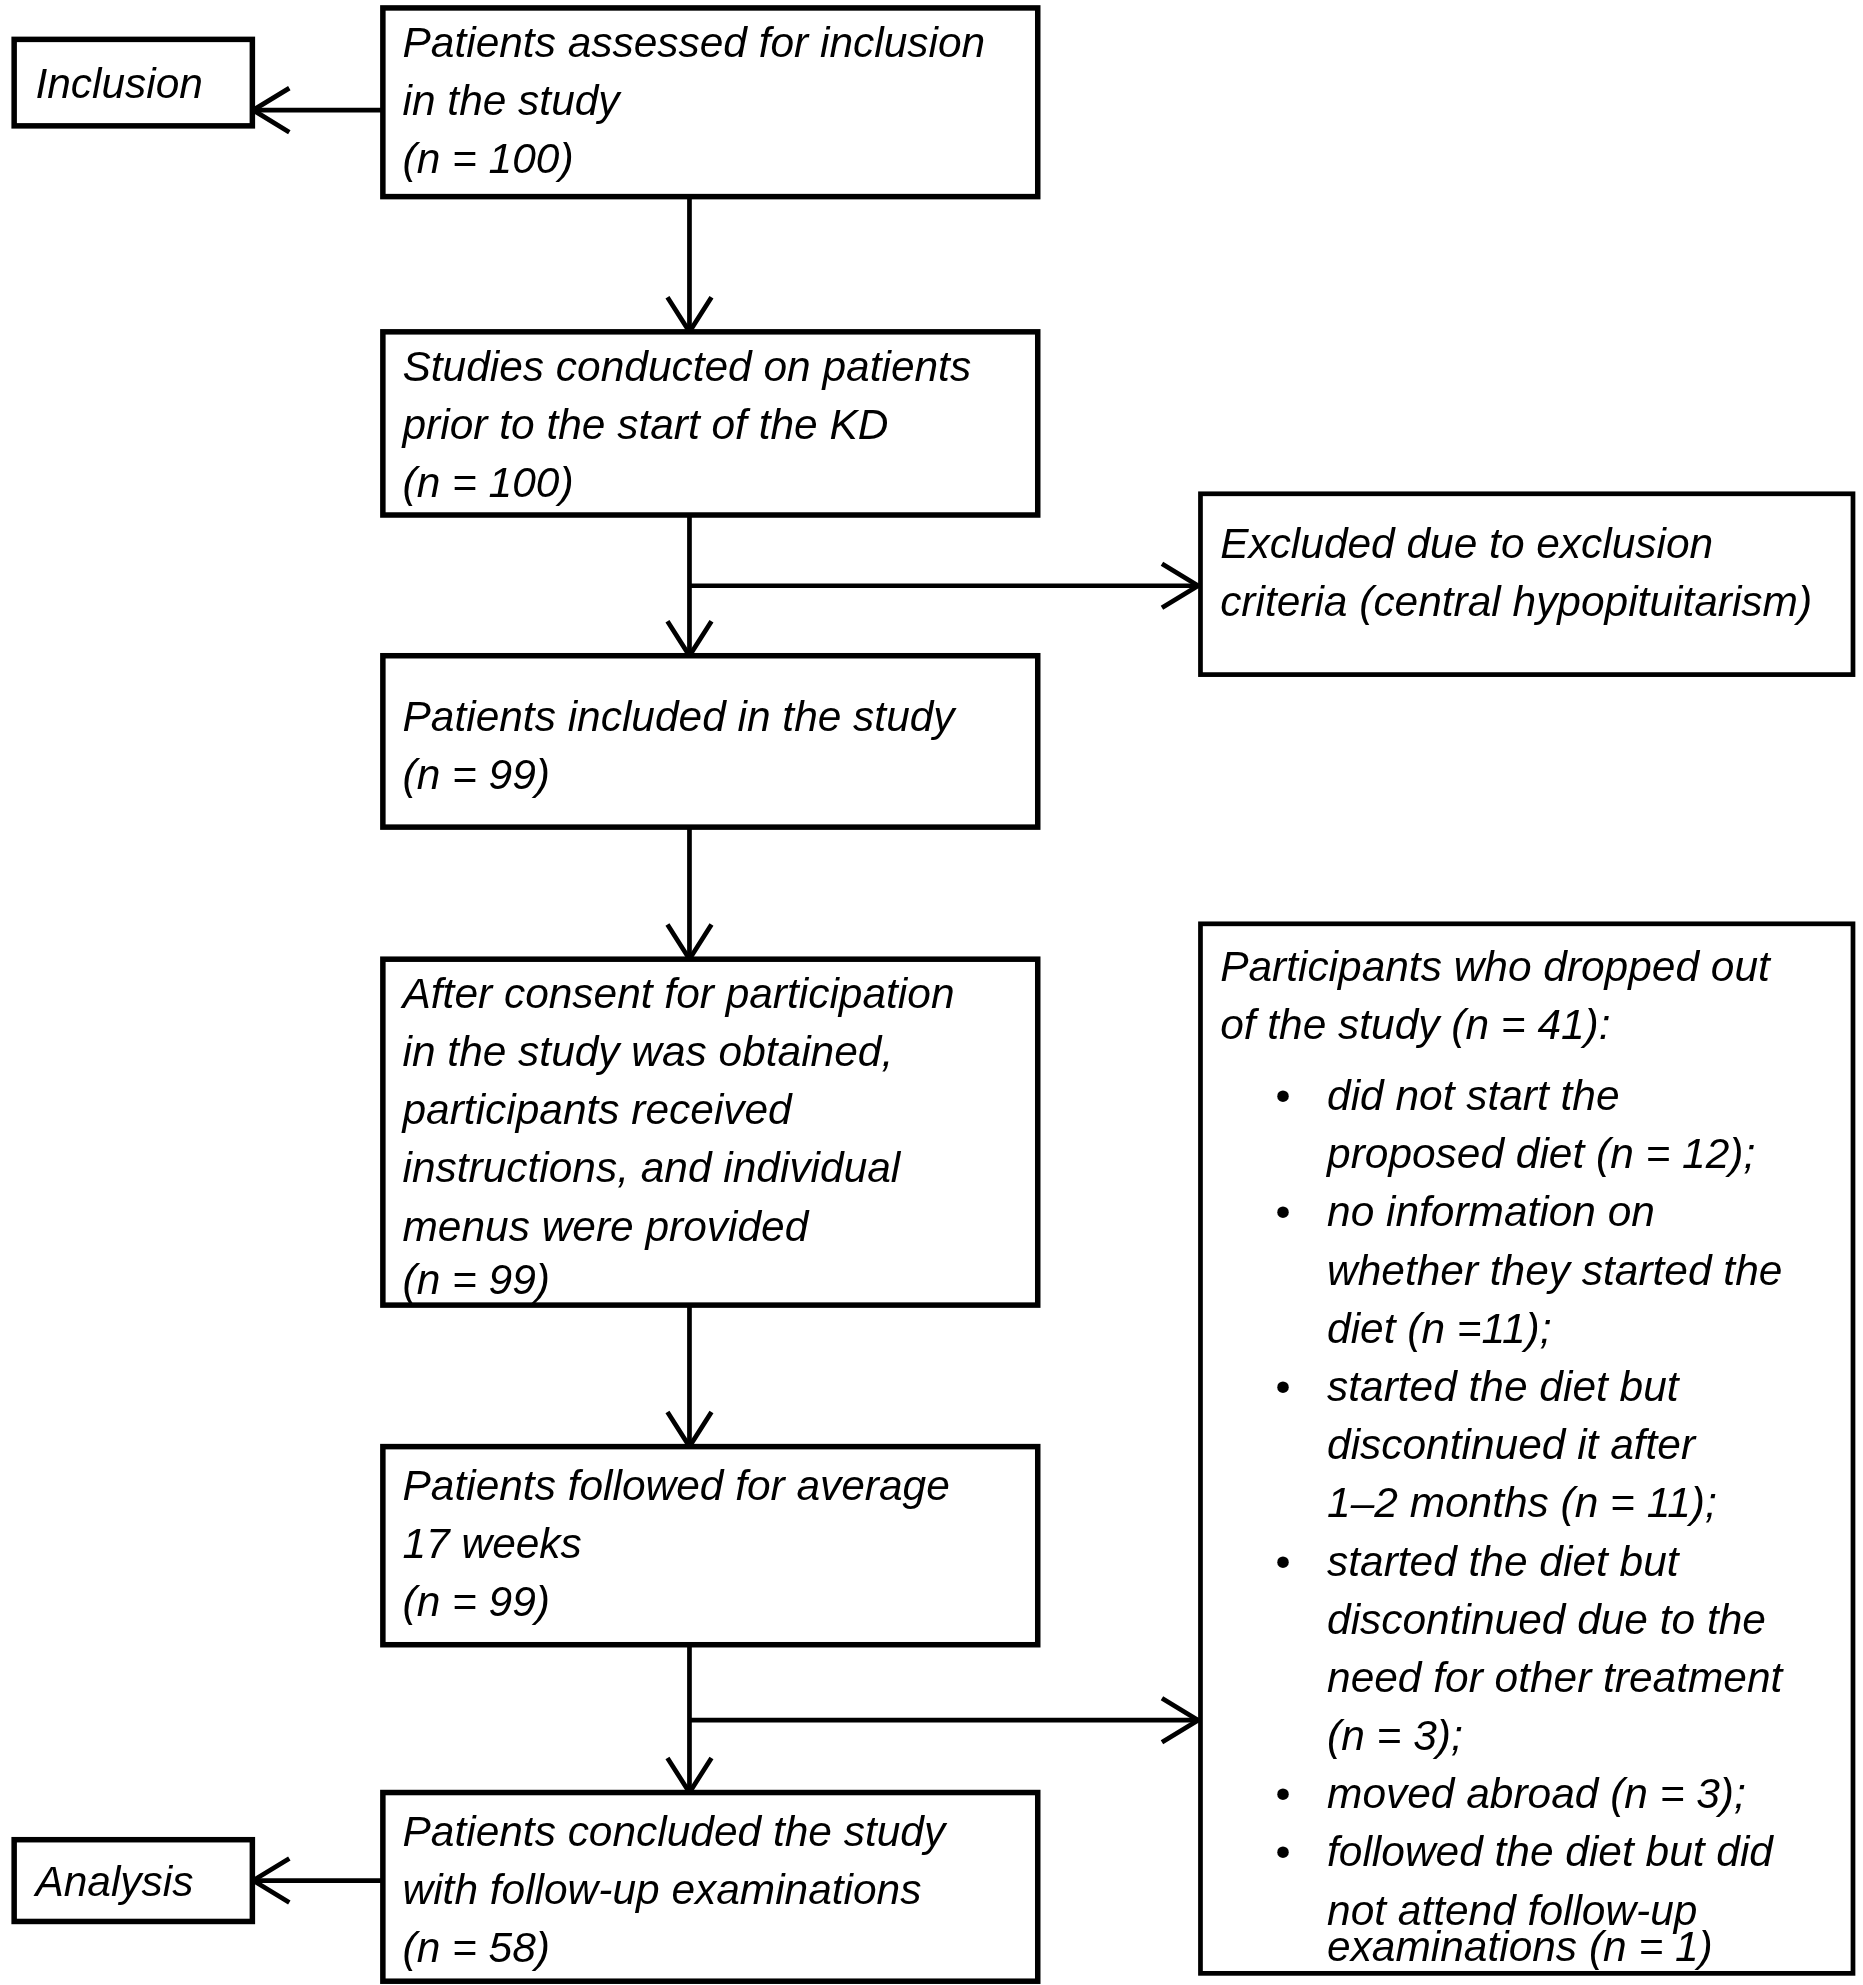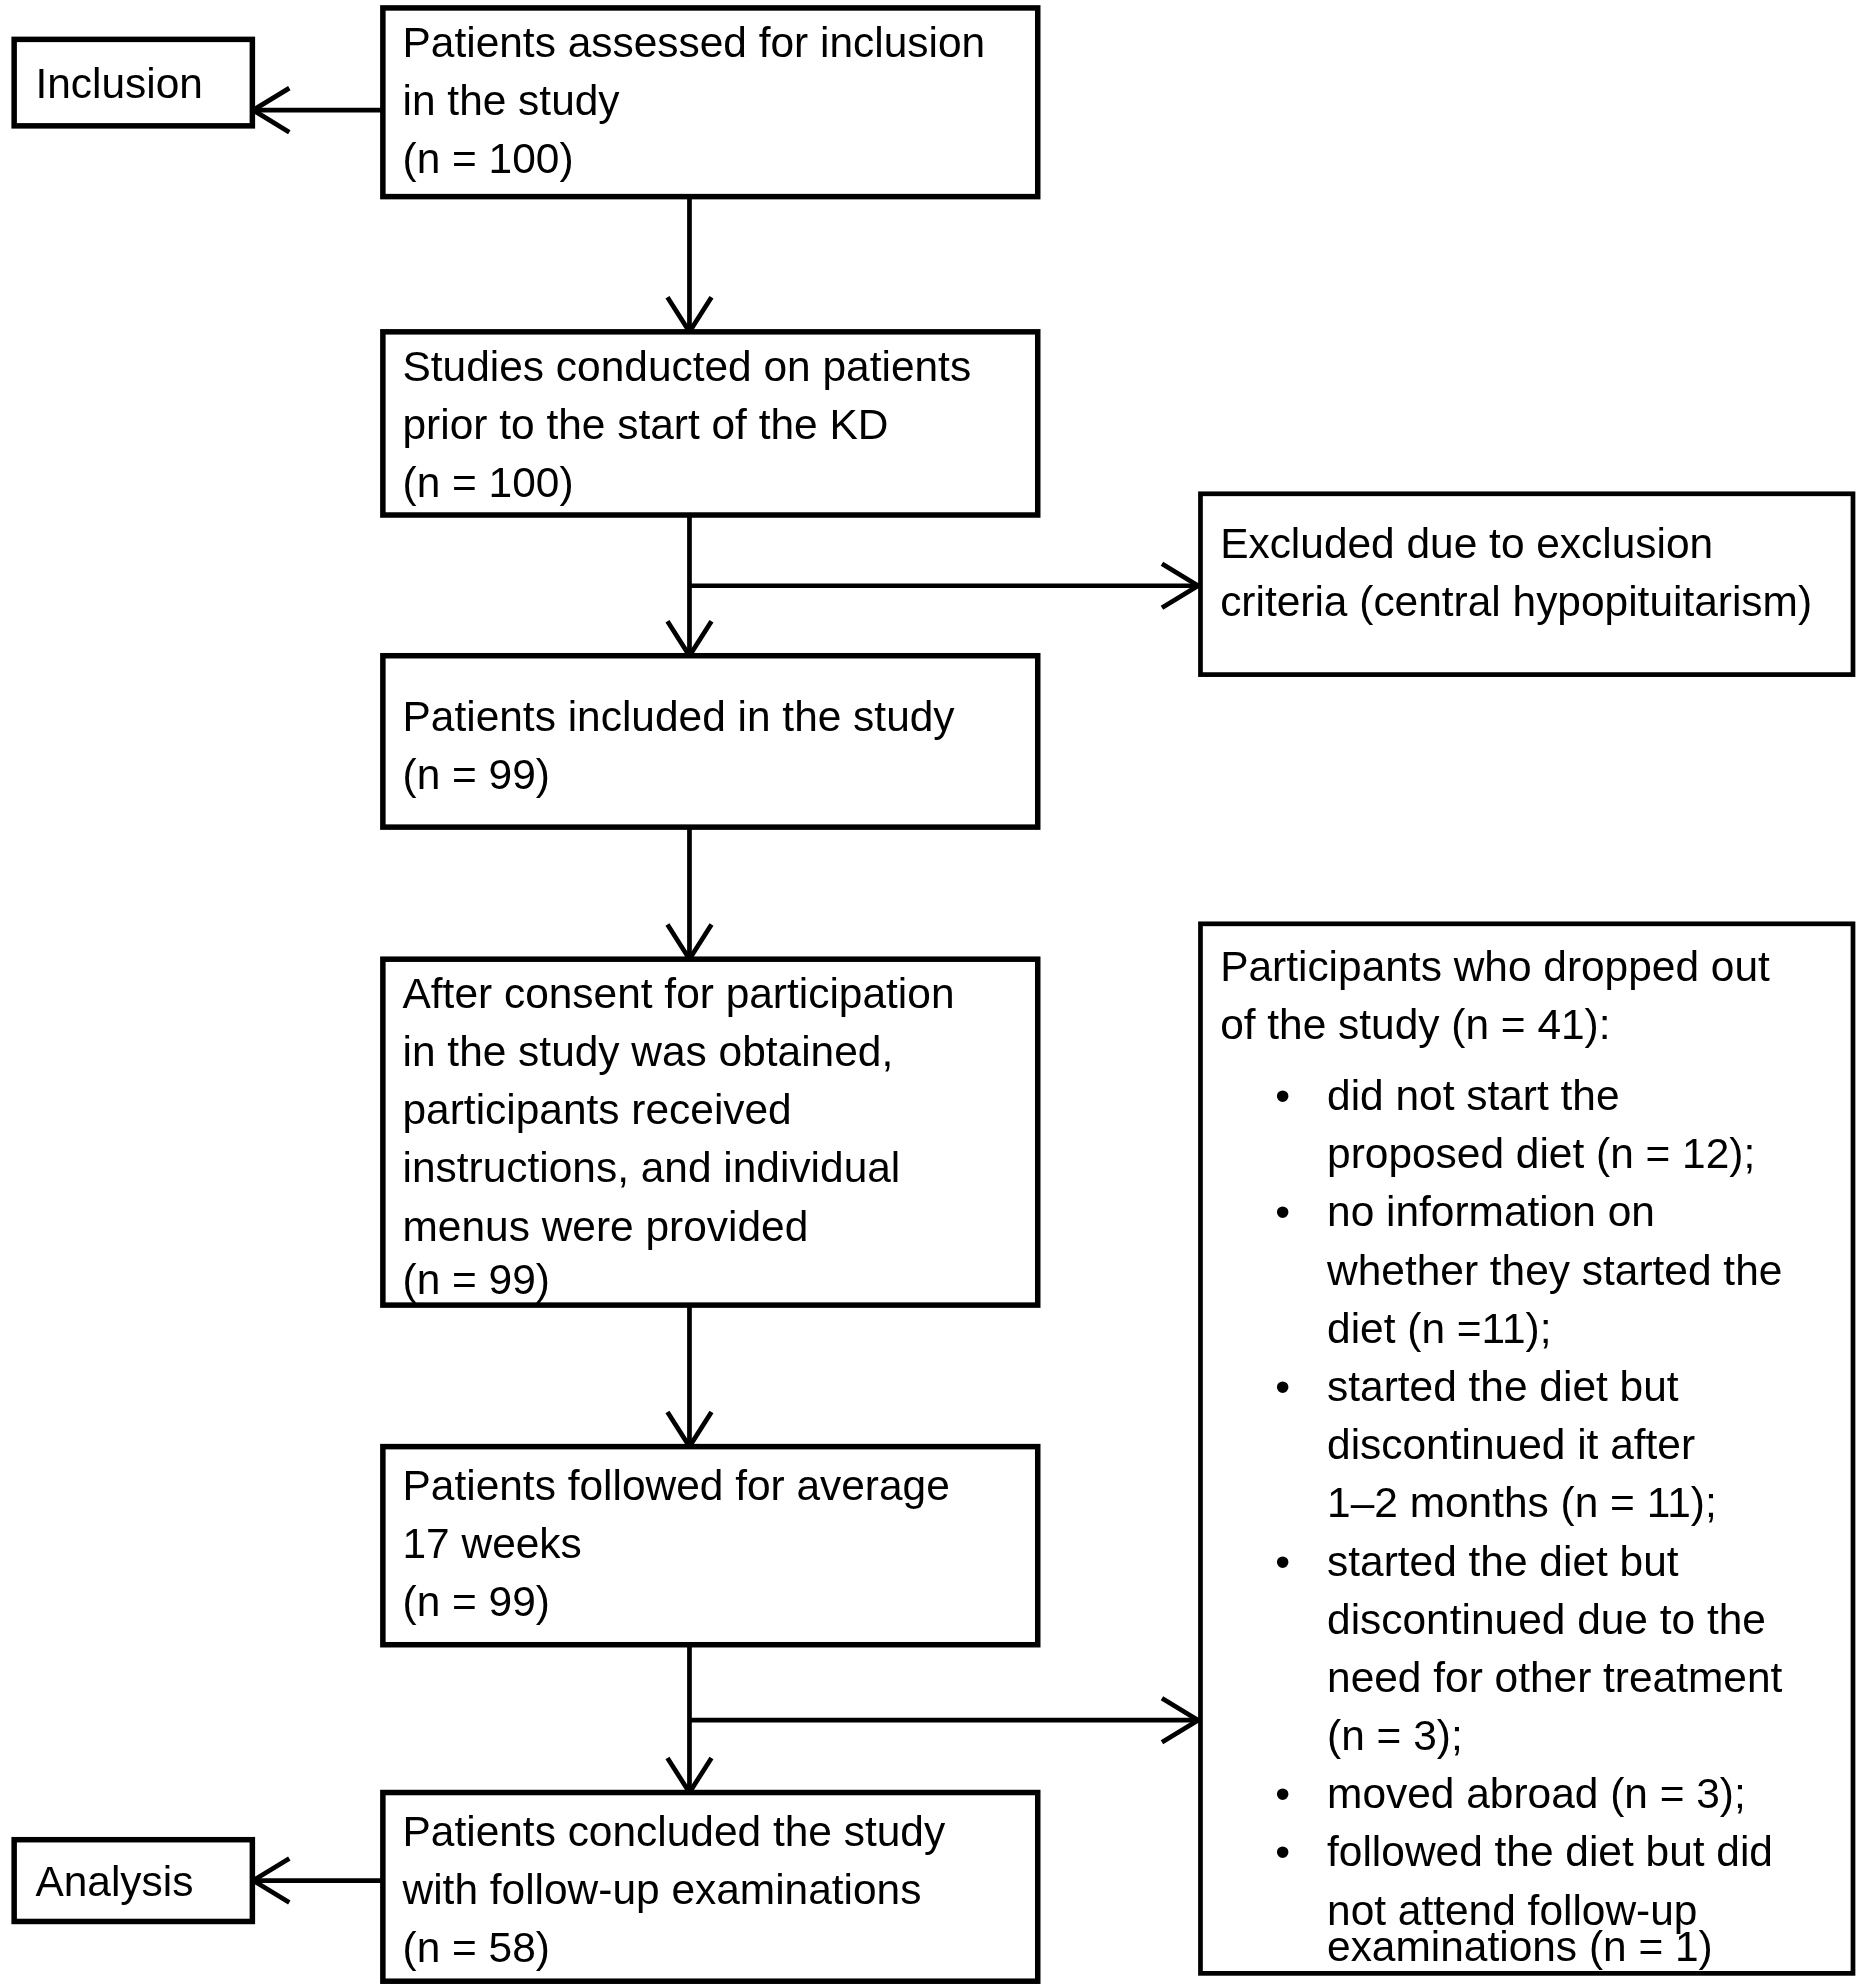--- a/index.html
+++ b/index.html
@@ -12,20 +12,21 @@
     width: 1864px;
     height: 1986px;
     font-family: "Liberation Sans", sans-serif;
     color: #000000;
     overflow: hidden;
   }
   #flow-root {
     position: relative;
     width: 1864px;
     height: 1757px;
+    font-style: italic;
   }
   svg.flow-svg {
     position: absolute;
     left: 0;
     top: 0;
     width: 1864px;
     height: 1986px;
   }
   .node-box {
     fill: #ffffff;

